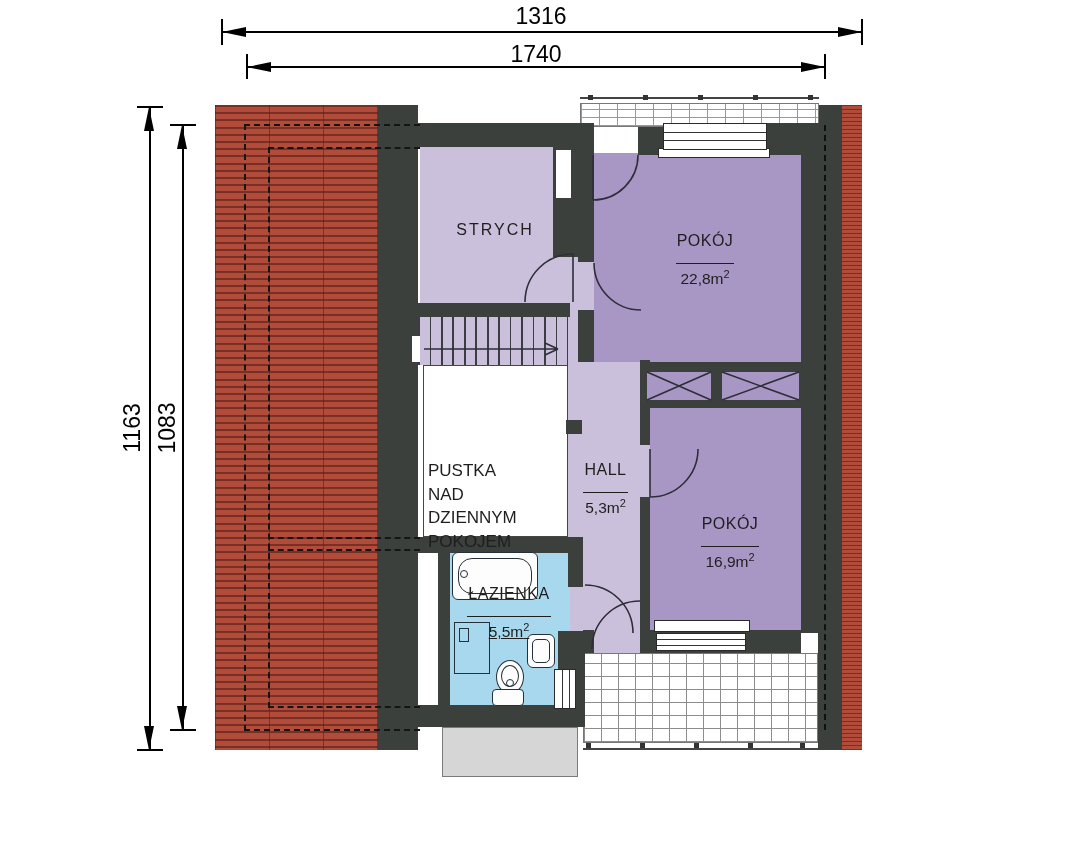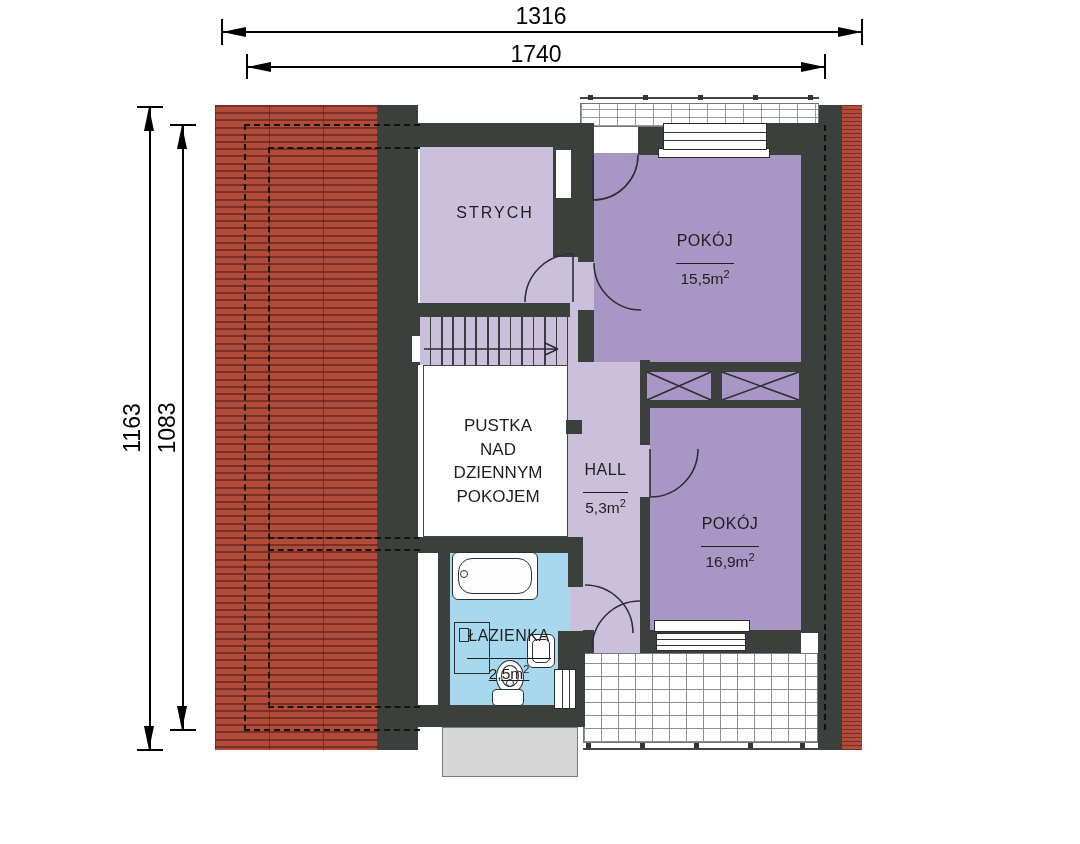--- a/index.html
+++ b/index.html
@@ -58,21 +58,21 @@
   .arrU{position:absolute;width:0;height:0;border-left:5px solid transparent;border-right:5px solid transparent;border-bottom:24px solid #000;}
   .arrD{position:absolute;width:0;height:0;border-left:5px solid transparent;border-right:5px solid transparent;border-top:24px solid #000;}
   .dim{position:absolute;font-size:23px;color:#000;text-align:center;}
   .vdim{position:absolute;width:60px;height:24px;font-size:23px;color:#000;text-align:center;transform:rotate(-90deg);}
   
   .rlabel{position:absolute;text-align:center;line-height:17px;}
   .rname{font-size:16px;letter-spacing:.5px;}
   .rname .u{border-bottom:1.5px solid #1e1e1e;padding:0 1px 14px 1px;display:inline-block;}
   .rarea{font-size:15.5px;margin-top:2px;}
   sup{font-size:11px;}
-  .pustkaL{position:absolute;text-align:center;font-size:17px;line-height:23.5px;}
+  .pustkaL{position:absolute;text-align:left;font-size:17px;line-height:23.5px;margin-top:45px;}
   svg.overlay{position:absolute;left:0;top:0;pointer-events:none;}
 </style>
 </head>
 <body>
 
 <div id="canvas">
 
   <div class="dline" style="left:222px;top:31px;width:640px;height:1.5px;"></div>
   <div class="arrL" style="left:222px;top:27px;"></div>
   <div class="arrR" style="left:838px;top:27px;"></div>
@@ -214,42 +214,42 @@
 
       <path d="M592,649 A48,48 0 0 1 640,601"></path>
 
       <path d="M647,372 L711,400 M647,400 L711,372"></path>
       <path d="M722,372 L799,400 M722,400 L799,372"></path>
 
       <path d="M424,349 L558,349 M558,349 L545,343 M558,349 L545,355"></path>
     </g>
   </svg>
 
-  <div class="rlabel" style="left:430px;top:204px;width:130px;">
+  <div class="rlabel" style="left:430px;top:221px;width:130px;">
     <div class="rname" style="letter-spacing:2px;">STRYCH</div>
   </div>
 
   <div class="rlabel" style="left:645px;top:232px;width:120px;">
     <div class="rname"><span class="u">POKÓJ</span></div>
-    <div class="rarea"><span>15,5m</span><sup>2</sup></div>
+    <div class="rarea"><span>22,8m</span><sup>2</sup></div>
   </div>
 
   <div class="rlabel" style="left:568px;top:461px;width:75px;">
     <div class="rname"><span class="u">HALL</span></div>
     <div class="rarea"><span>5,3m</span><sup>2</sup></div>
   </div>
 
   <div class="rlabel" style="left:670px;top:515px;width:120px;">
     <div class="rname"><span class="u">POKÓJ</span></div>
     <div class="rarea"><span>16,9m</span><sup>2</sup></div>
   </div>
 
-  <div class="rlabel" style="left:450px;top:627px;width:118px;text-decoration:underline;">
+  <div class="rlabel" style="left:450px;top:585px;width:118px;text-decoration:underline;">
     <div class="rname"><span class="u">ŁAZIENKA</span></div>
-    <div class="rarea"><span>2,5m</span><sup>2</sup></div>
+    <div class="rarea"><span>5,5m</span><sup>2</sup></div>
   </div>
 
   <div class="pustkaL" style="left:428px;top:414px;width:140px;">
     <div>PUSTKA</div>
     <div>NAD</div>
     <div>DZIENNYM</div>
     <div>POKOJEM</div>
   </div>
 
 </div>

